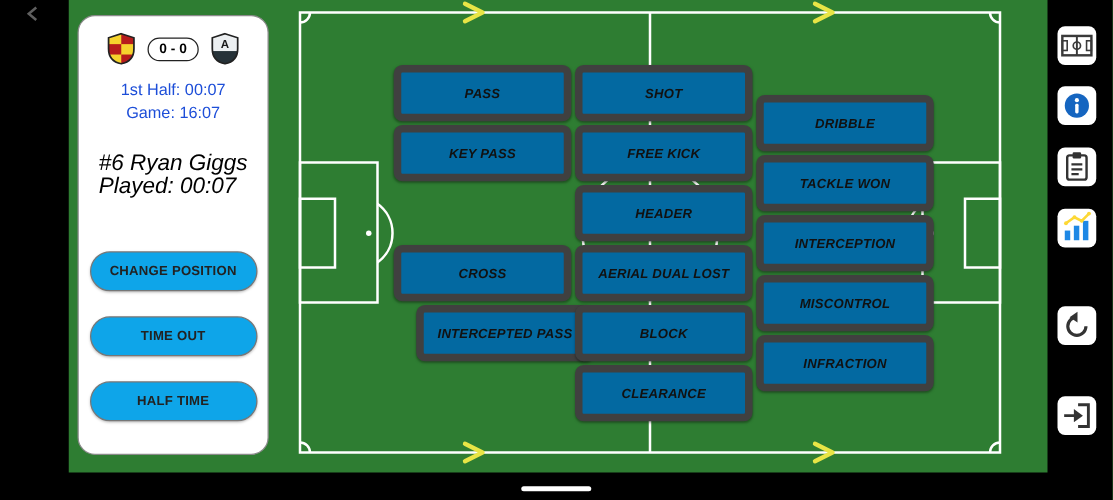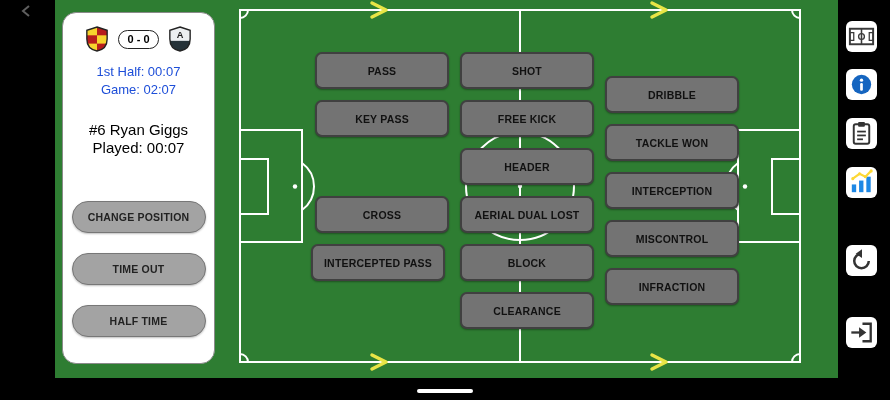--- a/index.html
+++ b/index.html
@@ -11,31 +11,31 @@
   .pitch-svg{position:absolute;left:0;top:0;pointer-events:none;}
 
   
   .panel{position:absolute;left:7px;top:12px;width:153px;height:352px;background:#fff;
          border:1px solid #8a8a8a;border-radius:14px;box-sizing:border-box;
          display:flex;flex-direction:column;align-items:center;padding-top:12px;}
   .badge-row{display:flex;align-items:center;justify-content:center;gap:9px;height:28px;}
   .score-pill{border:1.6px solid #222;border-radius:11px;padding:1px 8px;font-weight:bold;
               font-size:11px;color:#000;line-height:15px;}
   .clock{margin-top:10px;text-align:center;font-size:13px;color:#1d4ed8;line-height:18px;}
-  .player{margin-top:22px;text-align:center;font-size:15px;color:#000;line-height:18px;}
+  .player{margin-top:22px;font-size:18px;color:#000;line-height:18px;font-style:italic;}
   .panel-buttons{margin-top:44px;display:flex;flex-direction:column;gap:20px;align-items:center;}
-  .panel-btn{width:132px;height:30px;background:#a3a3a3;border:1.2px solid #777;border-radius:16px;
+  .panel-btn{width:132px;height:30px;background:#0ea5e9;border:1.2px solid #777;border-radius:16px;
              display:flex;align-items:center;justify-content:center;font-size:10.5px;font-weight:bold;
              color:#222;letter-spacing:.2px;box-shadow:0 1px 2px rgba(0,0,0,.25);cursor:pointer;}
 
   
-  .action-btn{position:absolute;width:130px;height:33px;background:#737373;border:2px solid #404040;
+  .action-btn{position:absolute;width:130px;height:33px;background:#0369a1;border:6px solid #404040;
               border-radius:7px;display:flex;align-items:center;justify-content:center;
               font-size:10.5px;font-weight:bold;color:#111;letter-spacing:.2px;
-              box-shadow:0 1px 2px rgba(0,0,0,.35);cursor:pointer;white-space:nowrap;}
+              box-shadow:0 1px 2px rgba(0,0,0,.35);cursor:pointer;white-space:nowrap;font-style:italic;}
 
   
   .side-icon{position:absolute;right:13px;width:31px;height:31px;background:#fff;border-radius:6px;
              display:flex;align-items:center;justify-content:center;cursor:pointer;}
 
   .back-chevron{position:absolute;left:20px;top:4px;cursor:pointer;}
 
   .gesture-pill{position:absolute;left:417px;bottom:7px;width:56px;height:4.5px;background:#fff;
                 border-radius:3px;cursor:grab;}
 </style>
@@ -110,39 +110,39 @@
             <rect x="0" y="0" width="26" height="28" fill="#eceff1"></rect>
             <rect x="0" y="16" width="26" height="12" fill="#263238"></rect>
           </g>
           <path d="M13 1 L24 4.5 V14 C24 21.5 19.5 25.8 13 27 C6.5 25.8 2 21.5 2 14 V4.5 Z" fill="none" stroke="#222" stroke-width="1.5"></path>
           <text x="13" y="13" text-anchor="middle" font-size="10" font-weight="bold" fill="#1a1a1a" font-family="Liberation Sans, sans-serif">A</text>
         </svg>
       </div>
 
       <div class="clock">
         <div>1st Half: 00:07</div>
-        <div>Game: 02:07</div>
+        <div>Game: 16:07</div>
       </div>
 
       <div class="player">
         <div>#6 Ryan Giggs</div>
         <div>Played: 00:07</div>
       </div>
 
       <div class="panel-buttons">
         <div class="panel-btn">CHANGE POSITION</div>
         <div class="panel-btn">TIME OUT</div>
         <div class="panel-btn">HALF TIME</div>
       </div>
     </div>
 
     <div class="action-btn" style="left:260px;top:52px">PASS</div>
     <div class="action-btn" style="left:260px;top:100px">KEY PASS</div>
     <div class="action-btn" style="left:260px;top:196px">CROSS</div>
-    <div class="action-btn" style="left:256px;top:244px">INTERCEPTED PASS</div>
+    <div class="action-btn" style="left:278px;top:244px">INTERCEPTED PASS</div>
 
     <div class="action-btn" style="left:405px;top:52px">SHOT</div>
     <div class="action-btn" style="left:405px;top:100px">FREE KICK</div>
     <div class="action-btn" style="left:405px;top:148px">HEADER</div>
     <div class="action-btn" style="left:405px;top:196px">AERIAL DUAL LOST</div>
     <div class="action-btn" style="left:405px;top:244px">BLOCK</div>
     <div class="action-btn" style="left:405px;top:292px">CLEARANCE</div>
 
     <div class="action-btn" style="left:550px;top:76px">DRIBBLE</div>
     <div class="action-btn" style="left:550px;top:124px">TACKLE WON</div>

